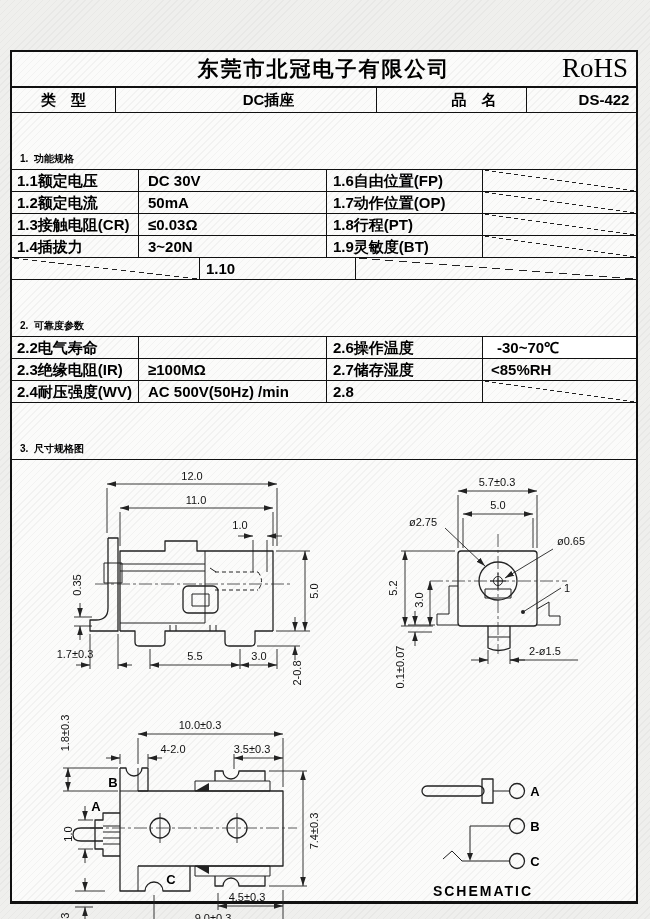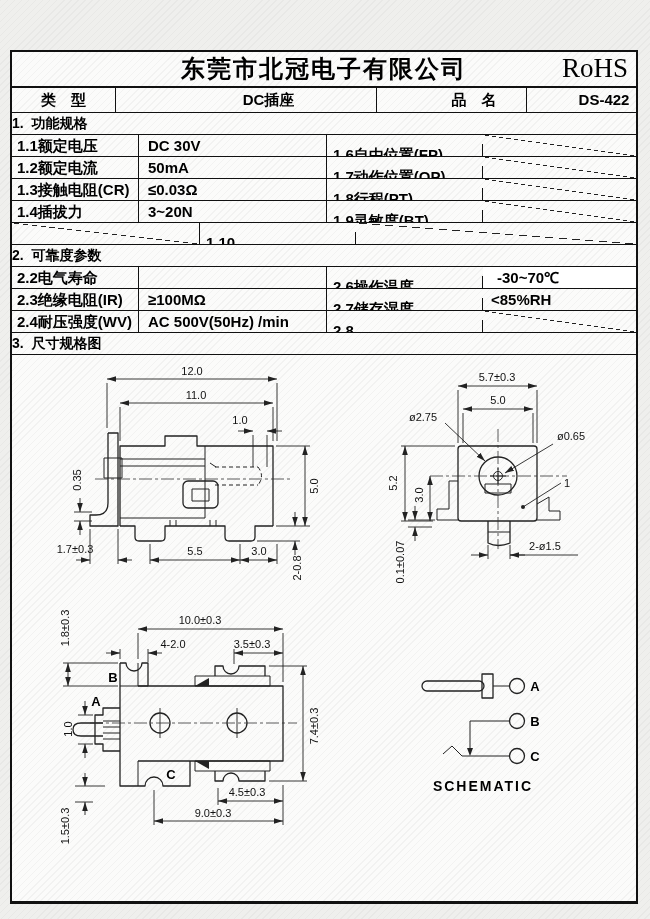--- a/index.html
+++ b/index.html
@@ -11,34 +11,34 @@
     -webkit-font-smoothing:antialiased;
   }
   .doc{
     position:absolute;left:10px;top:50px;width:628px;height:854px;
     border:2px solid #111;border-bottom-width:3px;box-sizing:border-box;
     background-color:#fbfbfa;
     background-image:repeating-linear-gradient(135deg, rgba(0,0,0,0.035) 0 1px, transparent 1px 5px);
   }
   
   .hdr{position:relative;height:34px;border-bottom:2px solid #111;display:flex;align-items:center;}
-  .company{flex:1;text-align:center;font-size:24px;font-weight:bold;letter-spacing:2px;}
+  .company{flex:1;text-align:center;font-size:21px;font-weight:bold;letter-spacing:2px;}
   .rohs{position:absolute;right:8px;top:1px;font-family:"Liberation Serif",serif;font-size:27px;}
   
   .trow{display:flex;height:24px;line-height:24px;border-bottom:1px solid #111;font-weight:bold;font-size:15px;gap:45px;}
   .trow>div{text-align:center;border-right:1px solid #111;overflow:hidden;}
   .t1{width:103px;} .t2{width:215px;} .t3{width:104px;} .t4{flex:1;border-right:none!important;}
   
-  .sec{height:21px;line-height:21px;border-bottom:1px solid #111;font-size:14px;font-weight:bold;white-space:pre;}
+  .sec{height:21px;line-height:21px;border-bottom:1px solid #111;font-size:10px;font-weight:bold;padding-left:8px;white-space:pre;margin-top:35px;}
   
   .srow{display:flex;height:21px;line-height:21px;border-bottom:1px solid #111;font-size:15px;font-weight:bold;}
   .srow>div{border-right:1px solid #111;overflow:hidden;white-space:nowrap;box-sizing:border-box;}
   .c1{width:127px;padding-left:5px;}
   .c2{width:188px;padding-left:9px;}
-  .c3{width:156px;padding-left:6px;margin-top:9px;}
+  .c3{width:156px;padding-left:6px;}
   .c4{flex:1;border-right:none!important;padding-left:8px;}
   .diag{
     background-image:linear-gradient(to right top, transparent 49.3%, #222 49.3%, #222 50.7%, transparent 50.7%);
   }
   .wbg{background-color:#fff;}
   
   .drawings{position:relative;height:529px;}
   .dwg{position:absolute;}
   svg{overflow:visible;}
   .ol{fill:none;stroke:#222;stroke-width:1.3;stroke-linejoin:round;}

